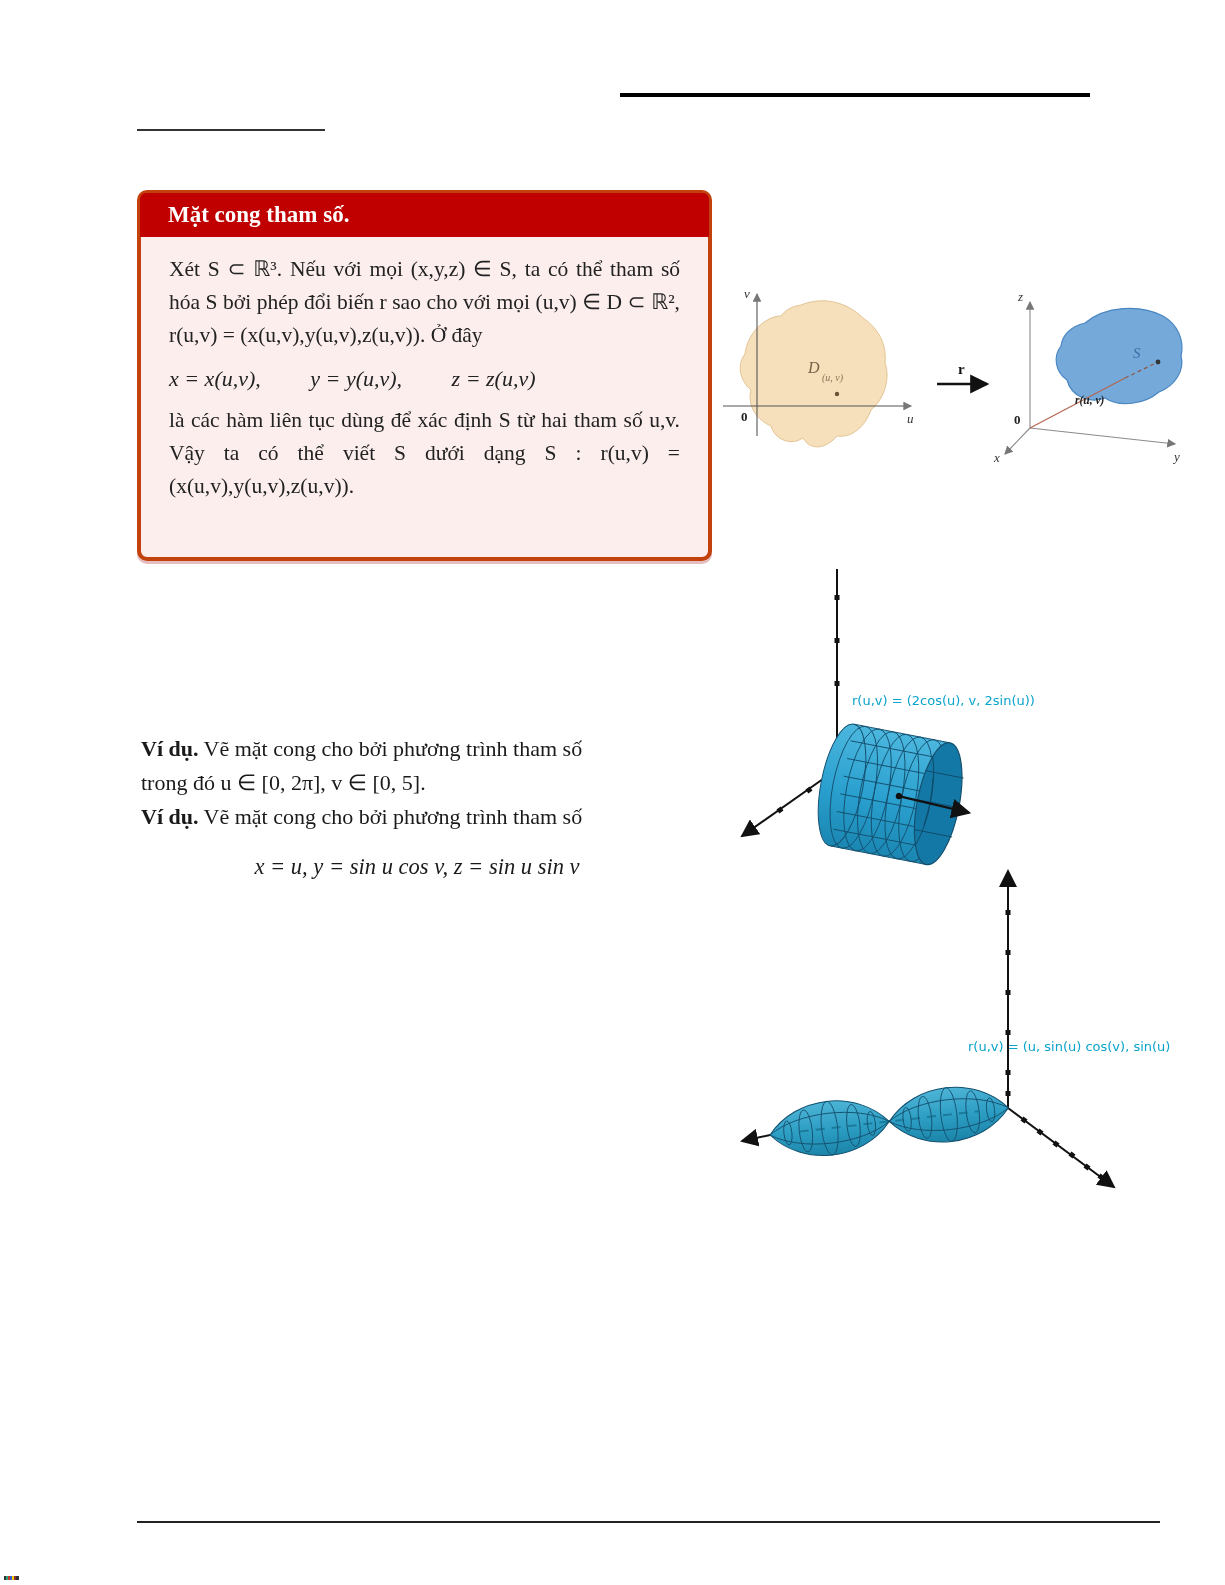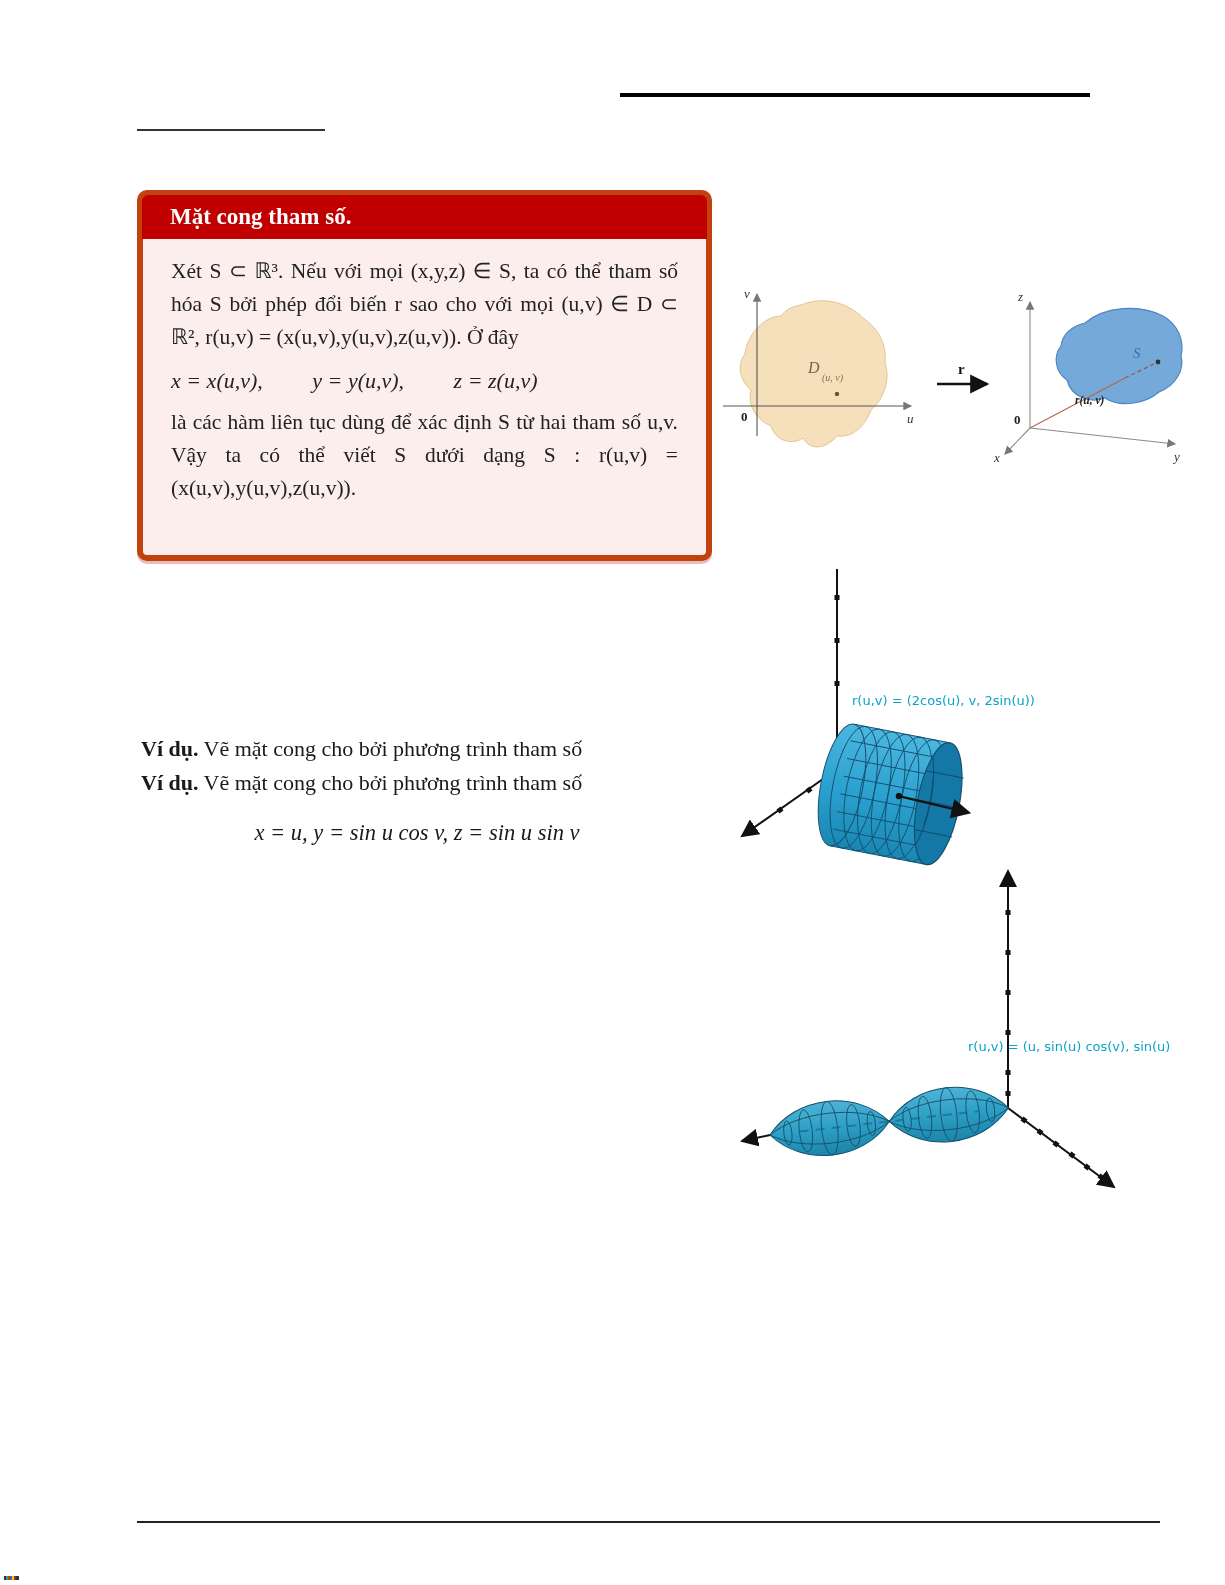--- a/index.html
+++ b/index.html
@@ -5,21 +5,21 @@
   html,body{margin:0;padding:0;background:#ffffff;}
   .page{position:relative;width:1225px;height:1585px;background:#ffffff;overflow:hidden;
         font-family:"Liberation Serif",serif;color:#1a1a1a;}
   .rule{position:absolute;background:#000;}
   .rule-top{left:620px;top:93px;width:470px;height:4px;}
   .rule-left{left:137px;top:129px;width:188px;height:2px;background:#333;}
   .rule-bottom{left:137px;top:1521px;width:1023px;height:2px;background:#222;}
 
   
   .defbox{position:absolute;left:137px;top:190px;width:575px;height:371px;
-          background:#fdeeee;border:6px solid #c2410c;border-radius:10px;
+          background:#fdeeee;border:4px solid #c2410c;border-radius:10px;
           box-shadow:0 3px 0 rgba(150,0,0,.25);box-sizing:border-box;}
   .defbox header{background:#c00000;border-radius:6px 6px 0 0;height:44px;
           display:flex;align-items:center;padding-left:28px;margin:-1px -1px 0 -1px;}
   .defbox header span{color:#ffffff;font-weight:bold;font-size:23px;}
   .defbody{padding:16px 28px 0 28px;font-size:21.5px;line-height:33px;color:#222;}
   .just{text-align:justify;margin:0;}
   .boxeq{margin:10px 0 9px 0;text-align:left;font-style:italic;font-size:22px;white-space:pre;}
 
   
   .examples{position:absolute;left:137px;top:730px;width:560px;font-size:22px;line-height:30px;}
@@ -158,20 +158,21 @@
 
       <circle cx="58" cy="0" r="3.2" fill="#111"></circle>
       <line x1="58" y1="0" x2="130" y2="3" stroke="#111" stroke-width="2.2" marker-end="url(#ac)"></line>
     </g>
 
     <text class="plotlabel" x="162" y="150">r(u,v) = (2cos(u), v, 2sin(u))</text>
   </svg>
 
   <div class="examples">
     <p class="exline"><b>Ví dụ.</b><span> Vẽ mặt cong cho bởi phương trình tham số</span></p>
+    <p class="exline">trong đó u ∈ [0, 2π], v ∈ [0, 5].</p>
     <p class="exline gap-small"><b>Ví dụ.</b><span> Vẽ mặt cong cho bởi phương trình tham số</span></p>
     <p class="exeq">x = u, y = sin u cos v, z = sin u sin v</p>
   </div>
 
   <svg class="svgbox spn-svg" width="480" height="360" viewBox="0 0 480 360">
     <defs>
       <marker id="ad" markerWidth="10" markerHeight="9" refX="8" refY="4.5" orient="auto">
         <path d="M0,0 L9,4.5 L0,9 Z" fill="#111"></path>
       </marker>
       <linearGradient id="sping" x1="0" y1="0" x2="0" y2="1">

